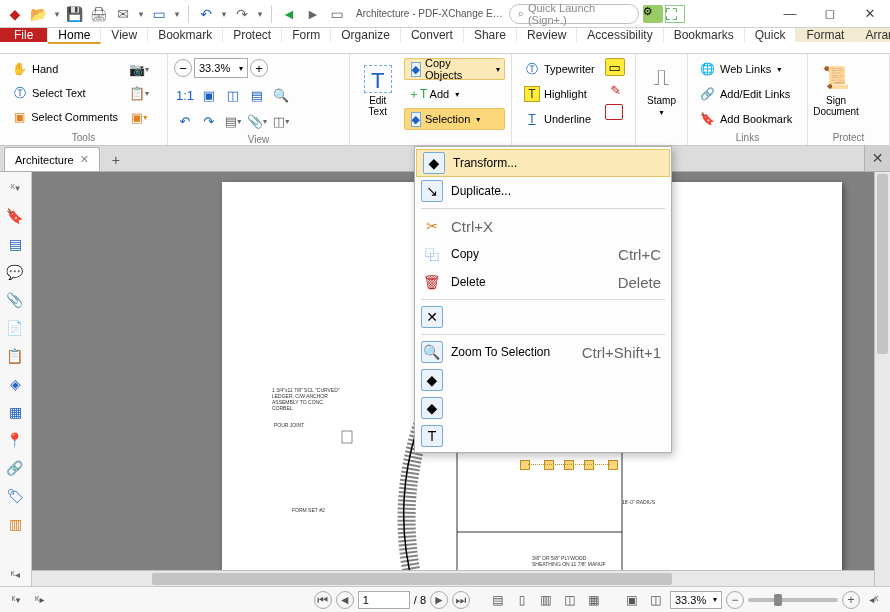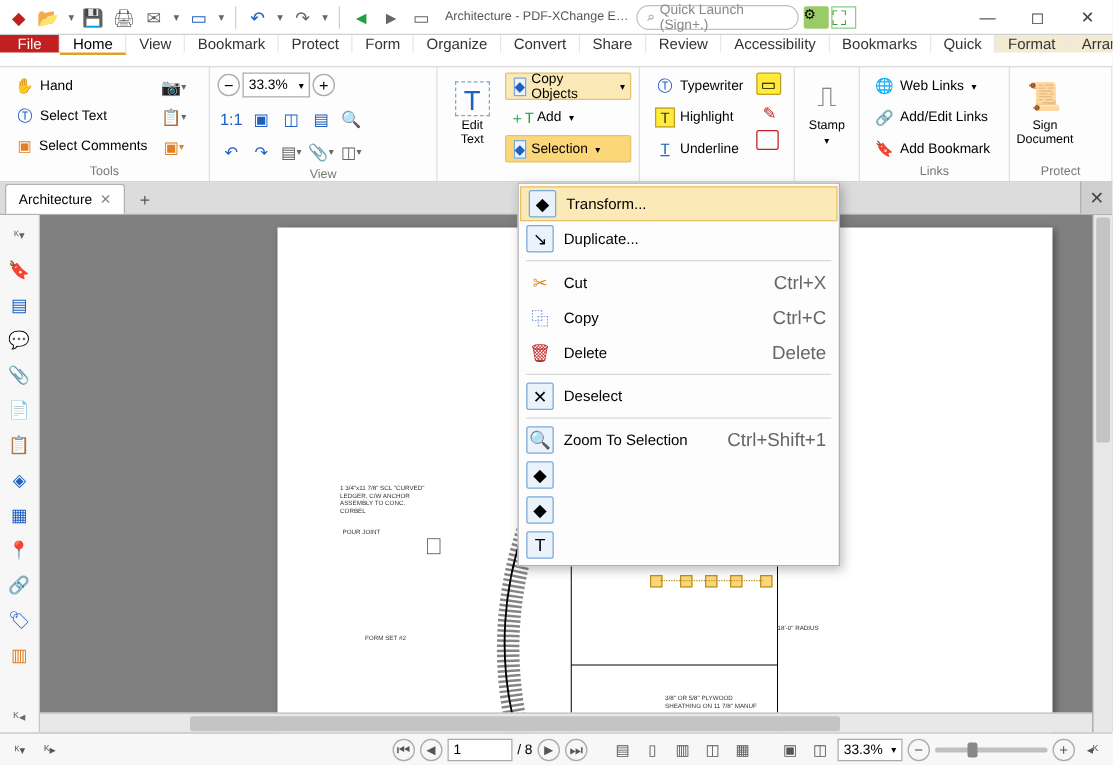--- a/index.html
+++ b/index.html
@@ -361,37 +361,35 @@
     <span class="cic boxed">◆</span>
     <span class="lbl">Transform...</span>
   </div>
   <div class="row">
     <span class="cic boxed">↘</span>
     <span class="lbl">Duplicate...</span>
   </div>
   <div class="sep"></div>
   <div class="row">
     <span class="cic c-orange">✂</span>
-    <span class="lbl">Cut</span>
     <span class="sc">Ctrl+X</span>
   </div>
   <div class="row">
     <span class="cic c-blue">⿻</span>
     <span class="lbl">Copy</span>
     <span class="sc">Ctrl+C</span>
   </div>
   <div class="row">
     <span class="cic c-red">🗑</span>
     <span class="lbl">Delete</span>
     <span class="sc">Delete</span>
   </div>
   <div class="sep"></div>
   <div class="row">
     <span class="cic boxed">✕</span>
-    <span class="lbl">Deselect</span>
   </div>
   <div class="sep"></div>
   <div class="row">
     <span class="cic boxed">🔍</span>
     <span class="lbl">Zoom To Selection</span>
     <span class="sc">Ctrl+Shift+1</span>
   </div>
   <div class="row">
     <span class="cic boxed">◆</span>
   </div>

